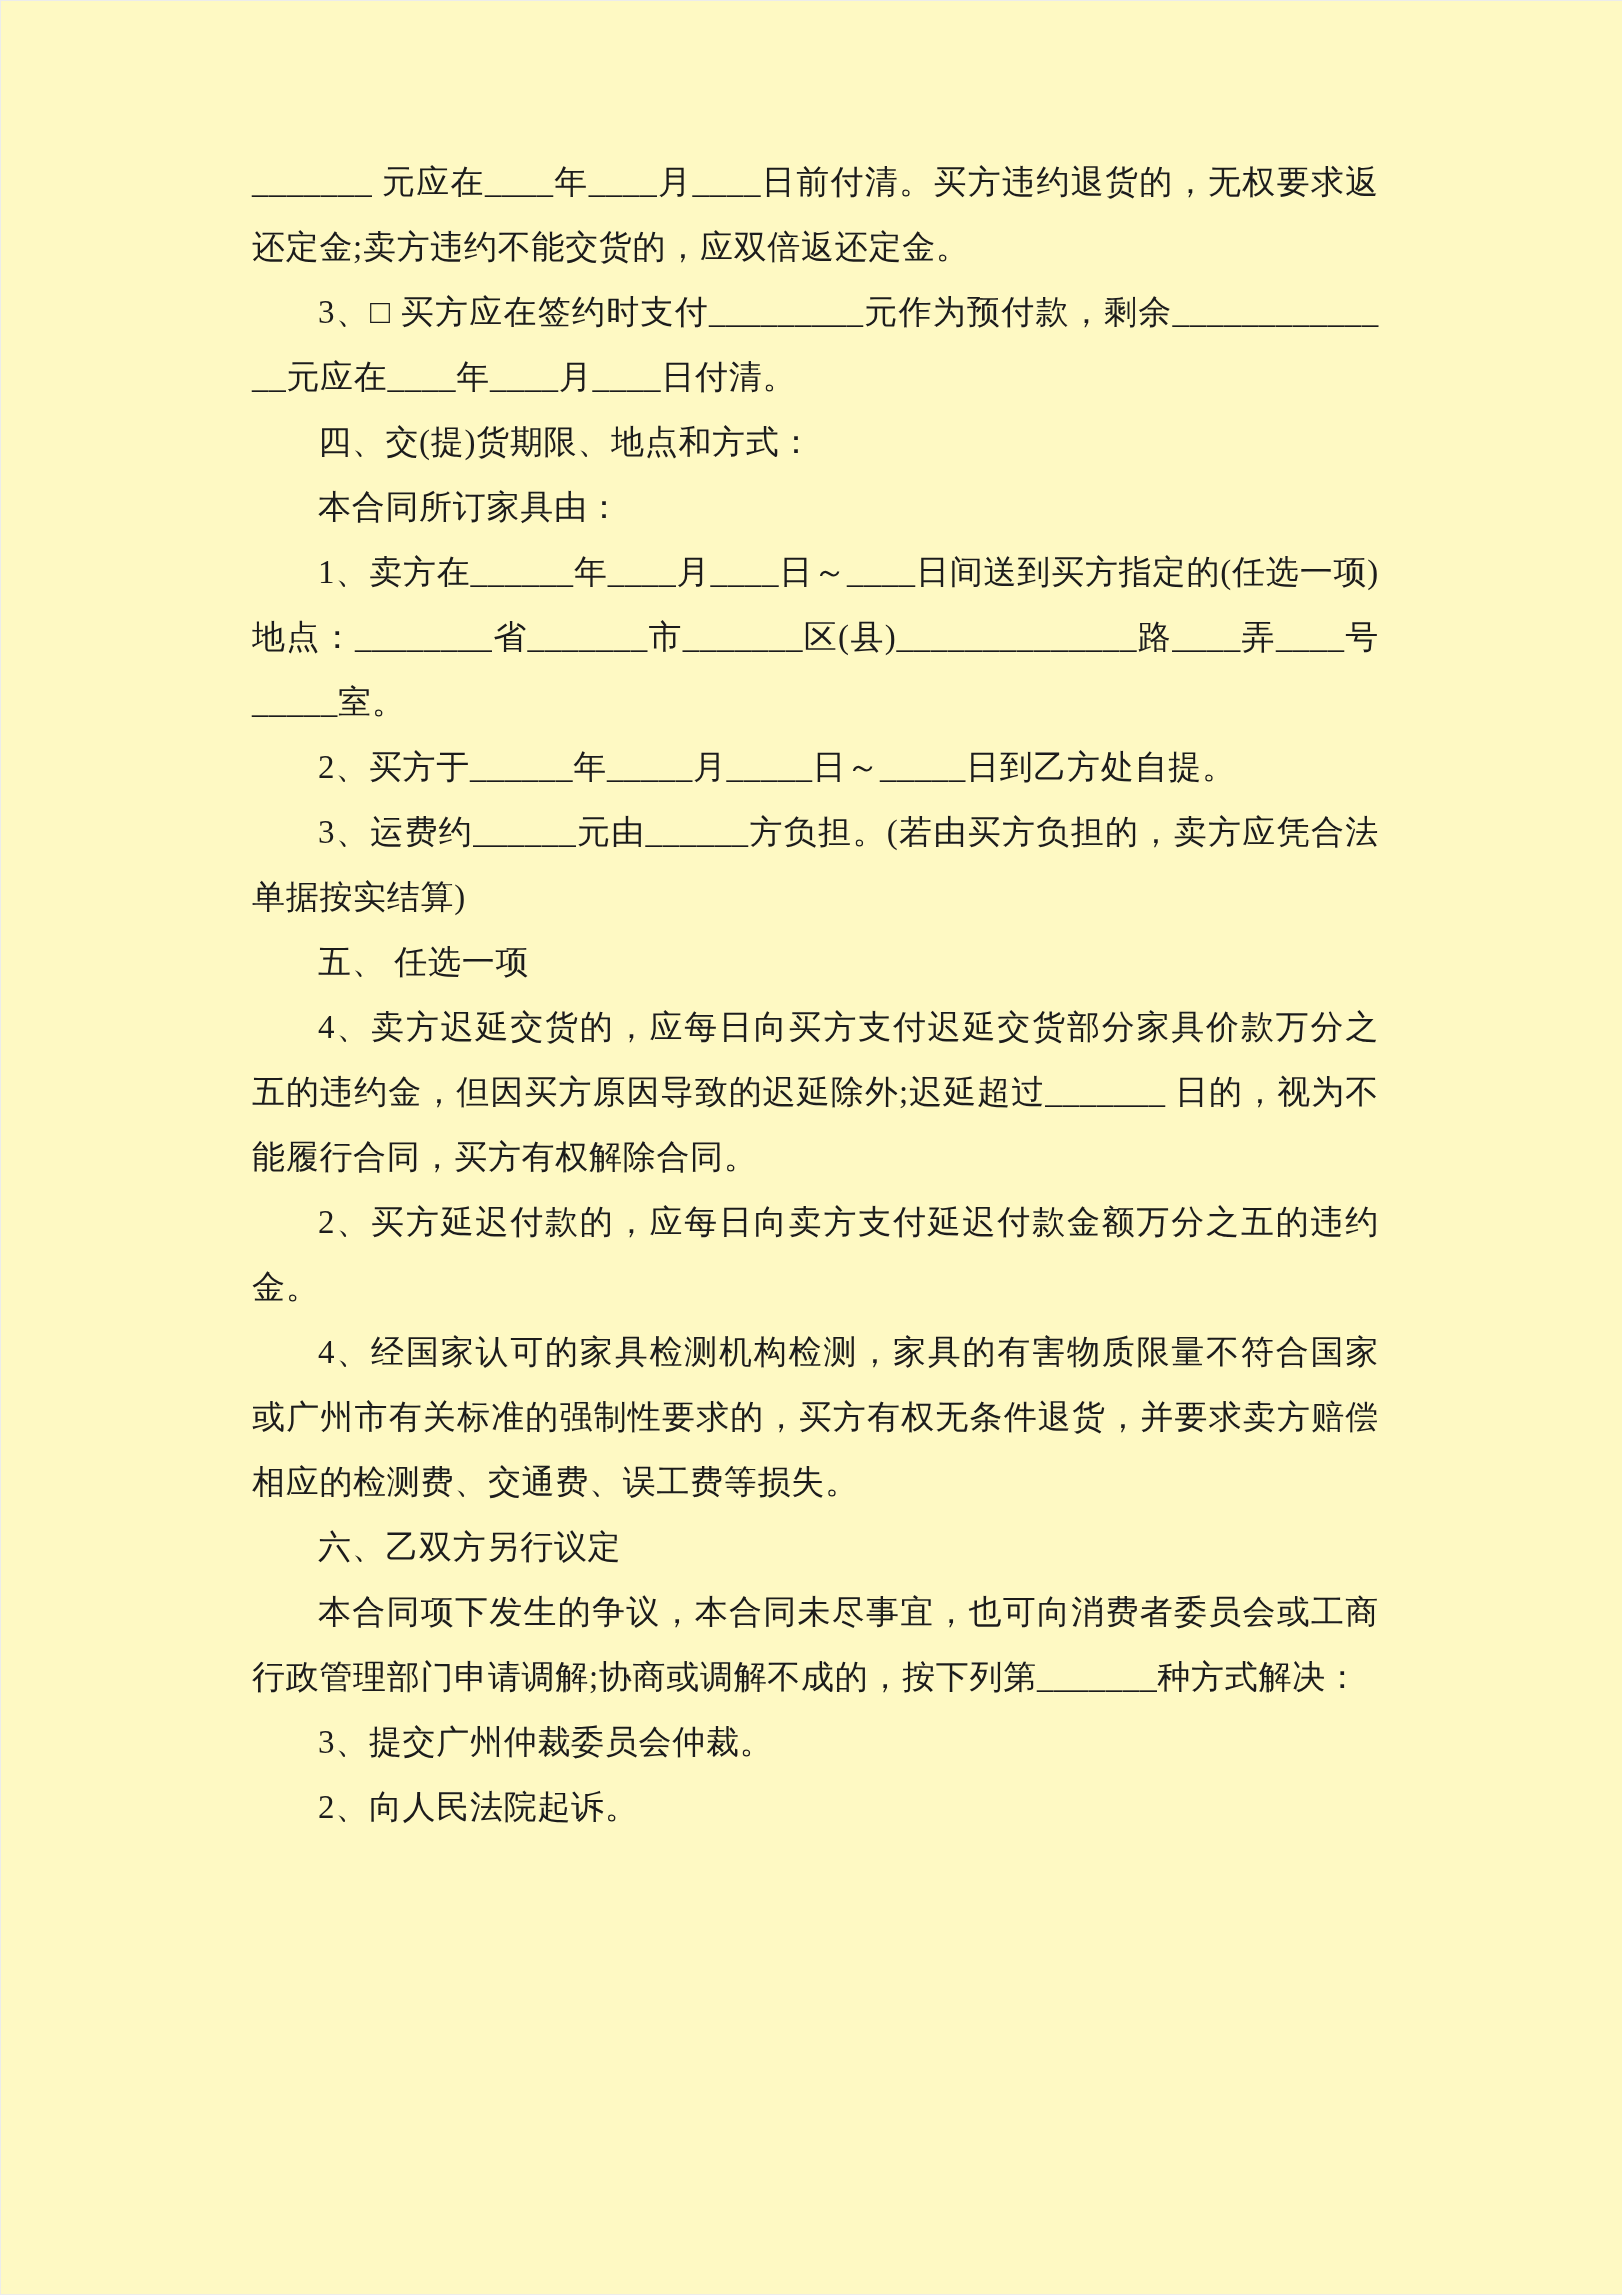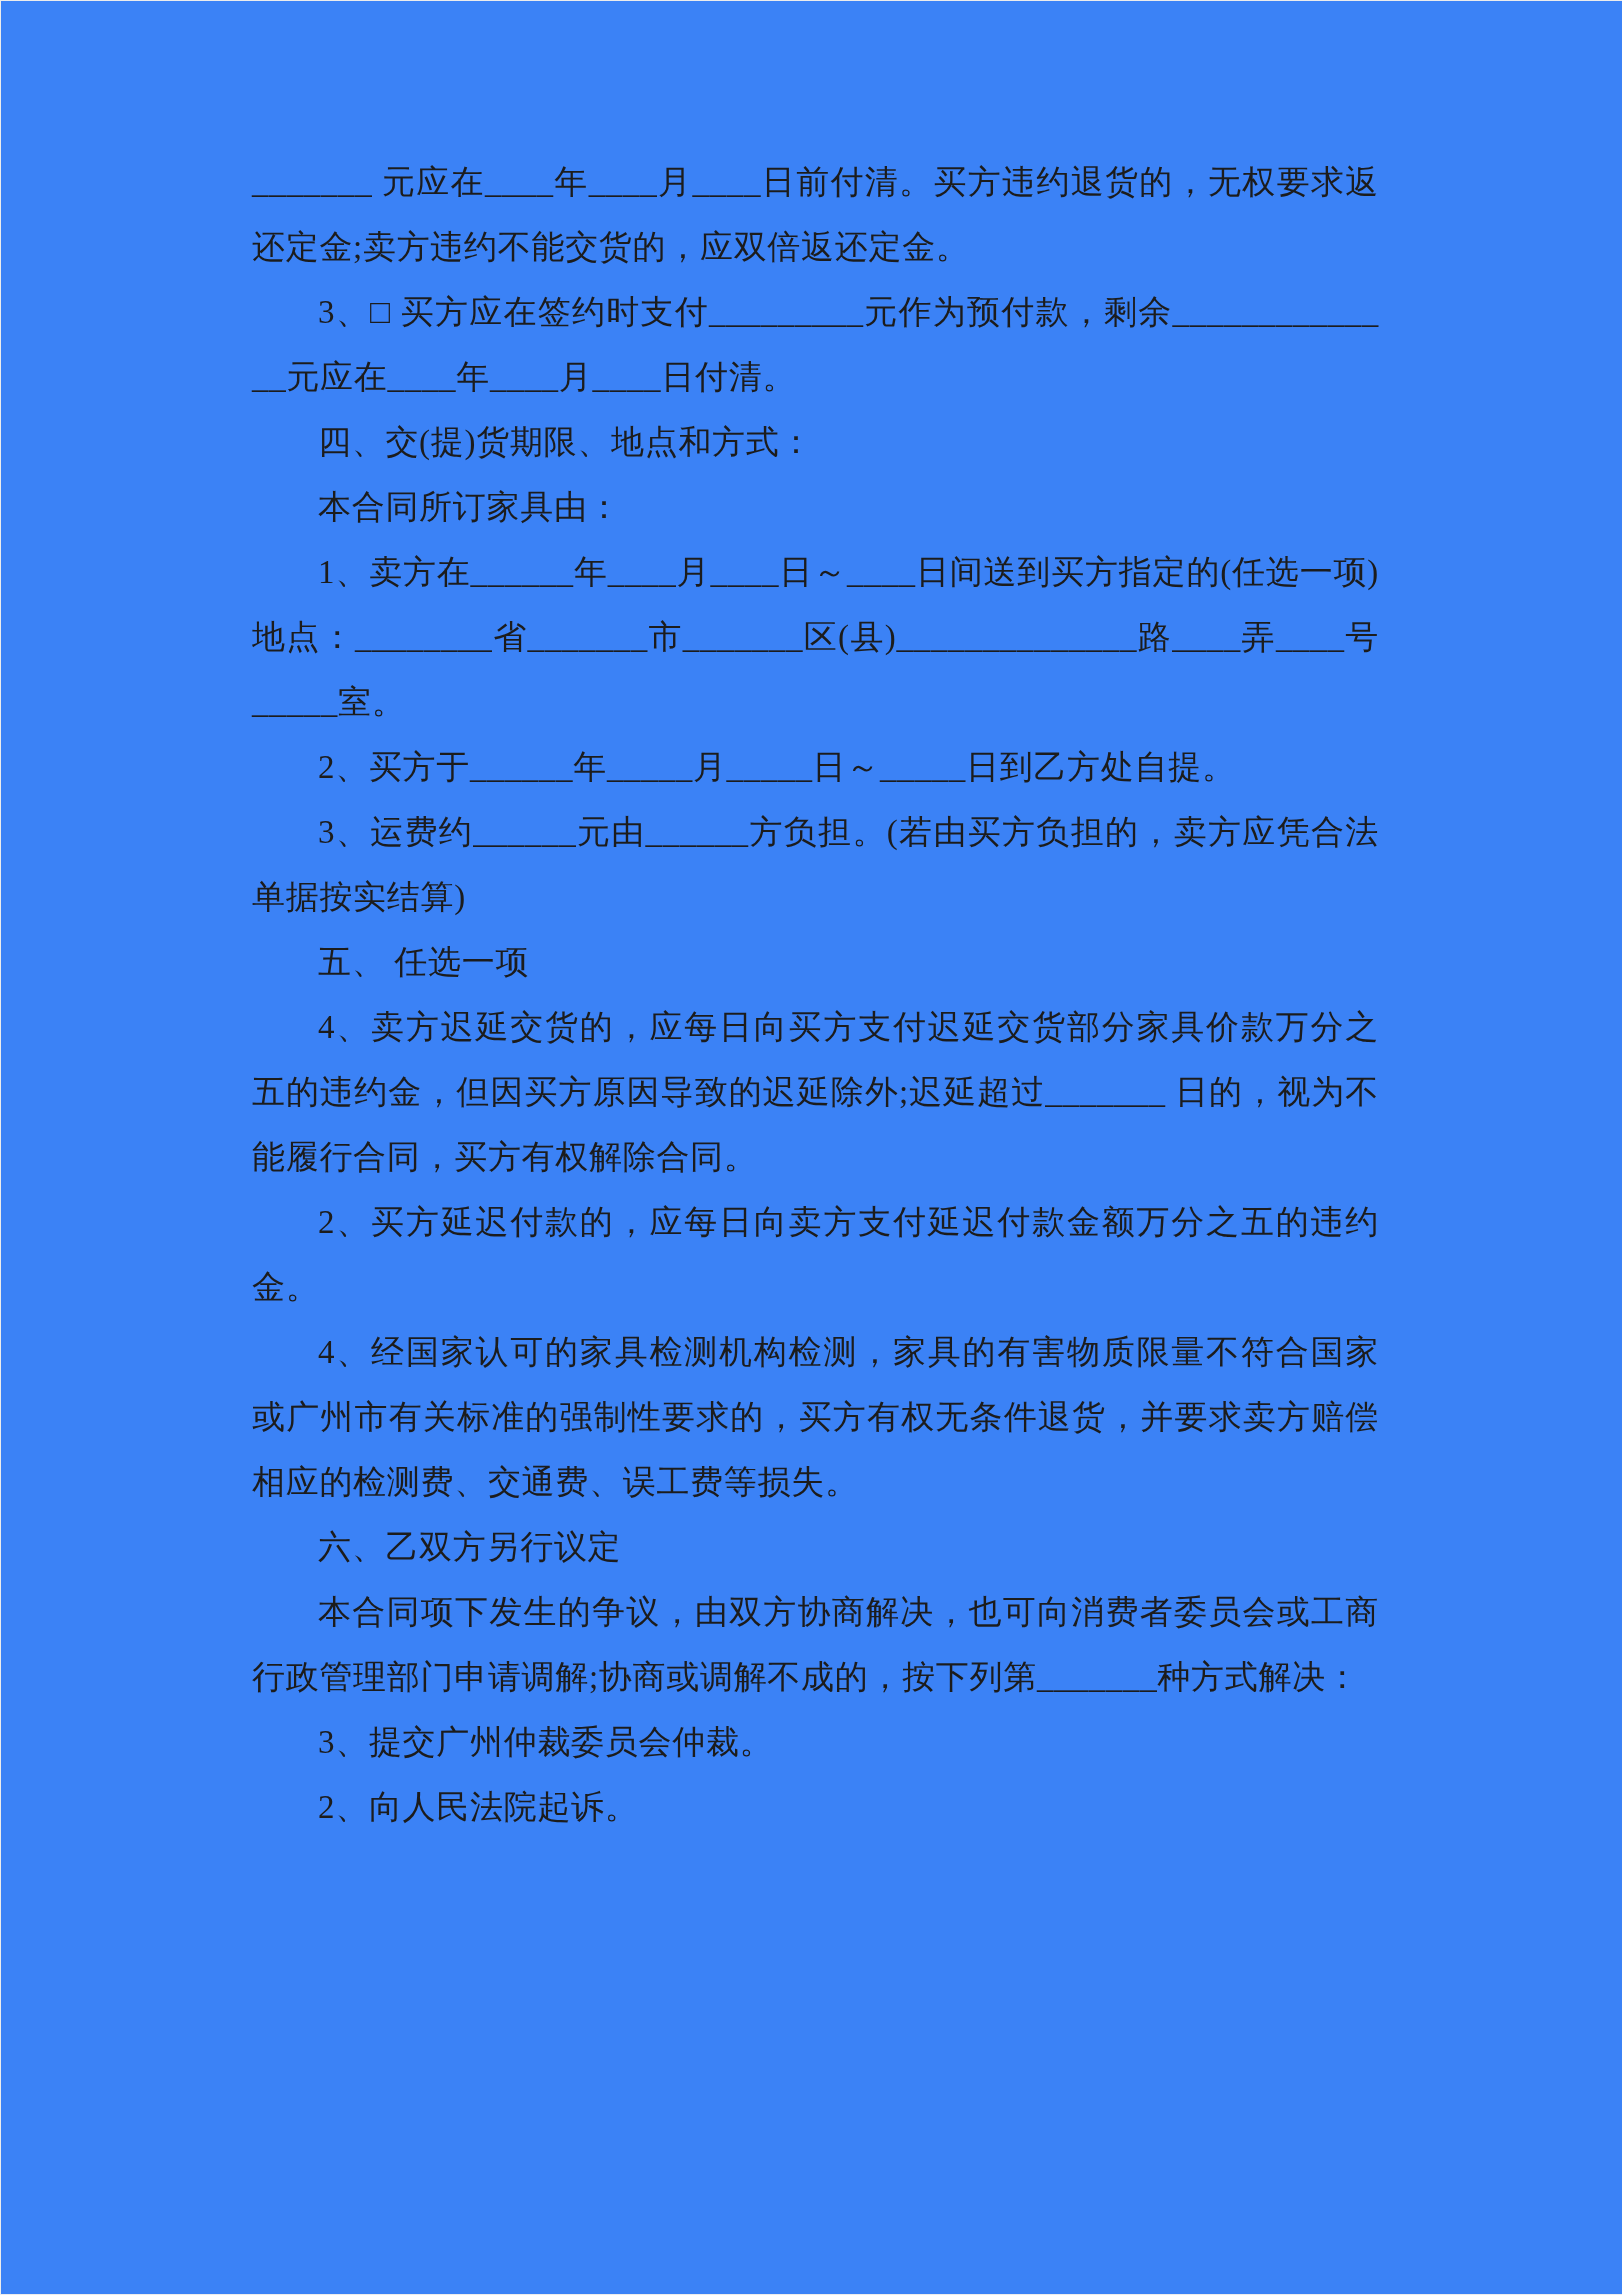--- a/index.html
+++ b/index.html
@@ -9,21 +9,21 @@
   }
   body {
     width: 1623px;
     height: 2295px;
     position: relative;
   }
   .page {
     box-sizing: border-box;
     width: 1623px;
     height: 2295px;
-    background: #3b82f6;
+    background: #fef9c3;
     border: 1.3px solid #ececec;
     padding: 149px 243px 131px 251px;
   }
   .para {
     font-family: "Liberation Serif", "DejaVu Serif", serif;
     font-size: 33px;
     line-height: 65px;
     color: #1c1c1c;
     margin: 0;
     text-align: justify;
@@ -44,17 +44,17 @@
   <p class="para">四、交(提)货期限、地点和方式：</p>
   <p class="para">本合同所订家具由：</p>
   <p class="para">1、卖方在______年____月____日～____日间送到买方指定的(任选一项)地点：________省_______市_______区(县)______________路____弄____号_____室。</p>
   <p class="para">2、买方于______年_____月_____日～_____日到乙方处自提。</p>
   <p class="para">3、运费约______元由______方负担。(若由买方负担的，卖方应凭合法单据按实结算)</p>
   <p class="para">五、 任选一项</p>
   <p class="para">4、卖方迟延交货的，应每日向买方支付迟延交货部分家具价款万分之五的违约金，但因买方原因导致的迟延除外;迟延超过_______ 日的，视为不能履行合同，买方有权解除合同。</p>
   <p class="para">2、买方延迟付款的，应每日向卖方支付延迟付款金额万分之五的违约金。</p>
   <p class="para">4、经国家认可的家具检测机构检测，家具的有害物质限量不符合国家或广州市有关标准的强制性要求的，买方有权无条件退货，并要求卖方赔偿相应的检测费、交通费、误工费等损失。</p>
   <p class="para">六、乙双方另行议定</p>
-  <p class="para">本合同项下发生的争议，由双方协商解决，也可向消费者委员会或工商行政管理部门申请调解;协商或调解不成的，按下列第_______种方式解决：</p>
+  <p class="para">本合同项下发生的争议，本合同未尽事宜，也可向消费者委员会或工商行政管理部门申请调解;协商或调解不成的，按下列第_______种方式解决：</p>
   <p class="para">3、提交广州仲裁委员会仲裁。</p>
   <p class="para">2、向人民法院起诉。</p>
 </div>
 
 
 </body></html>

